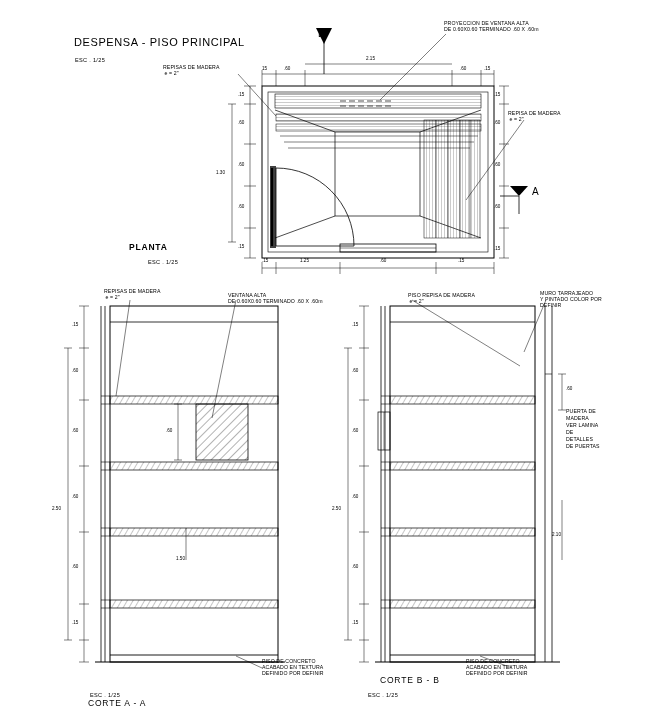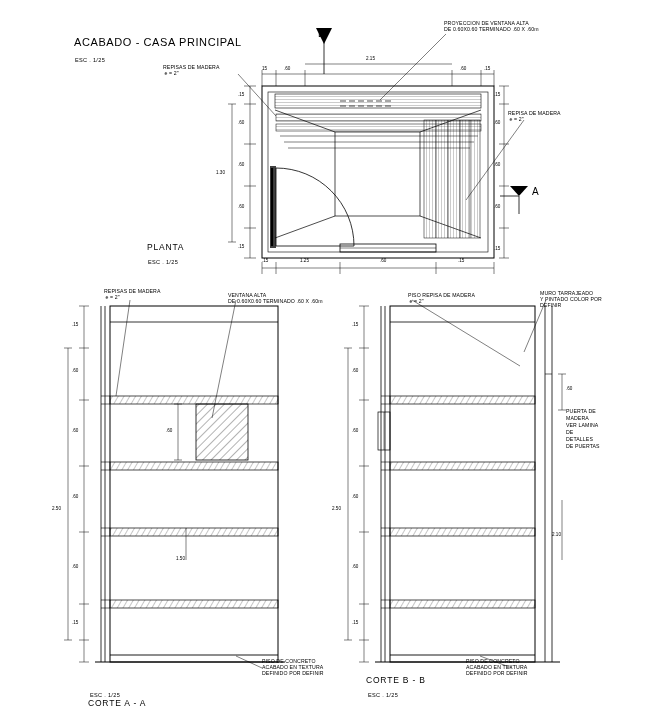--- a/index.html
+++ b/index.html
@@ -11,30 +11,30 @@
   .sub{position:absolute;font-size:5.6px;letter-spacing:.3px;white-space:nowrap;}
   .mid{position:absolute;font-size:8.5px;letter-spacing:.8px;white-space:nowrap;}
   .dim{position:absolute;font-size:4.6px;line-height:5px;white-space:nowrap;}
   svg{position:absolute;left:0;top:0;overflow:visible;}
 </style>
 </head>
 <body>
 
 <div class="sheet">
 
-  <div class="title" style="left:74px;top:36px;">ACABADO - CASA PRINCIPAL</div>
+  <div class="title" style="left:74px;top:36px;">DESPENSA - PISO PRINCIPAL</div>
   <div class="sub" style="left:75px;top:57px;">ESC . 1/25</div>
 
-  <div class="mid" style="left:147px;top:242px;">PLANTA</div>
+  <div class="mid" style="left:129px;top:242px;font-weight:bold;">PLANTA</div>
   <div class="sub" style="left:148px;top:259px;">ESC . 1/25</div>
 
   <div class="mid" style="left:88px;top:675px;margin-top:23px;">CORTE A - A</div>
   <div class="sub" style="left:90px;top:692px;">ESC . 1/25</div>
 
-  <div class="mid" style="left:366px;top:675px;">CORTE B - B</div>
+  <div class="mid" style="left:380px;top:675px;">CORTE B - B</div>
   <div class="sub" style="left:368px;top:692px;">ESC . 1/25</div>
 
   <svg width="661" height="727">
     <defs>
       <pattern id="hatch45" width="6" height="6" patternUnits="userSpaceOnUse" patternTransform="rotate(45)">
         <line x1="0" y1="0" x2="0" y2="6" stroke="#000" stroke-width="0.6"></line>
       </pattern>
       <pattern id="woodh" width="4" height="3" patternUnits="userSpaceOnUse">
         <line x1="0" y1="0" x2="4" y2="0" stroke="#000" stroke-width="0.4"></line>
       </pattern>

